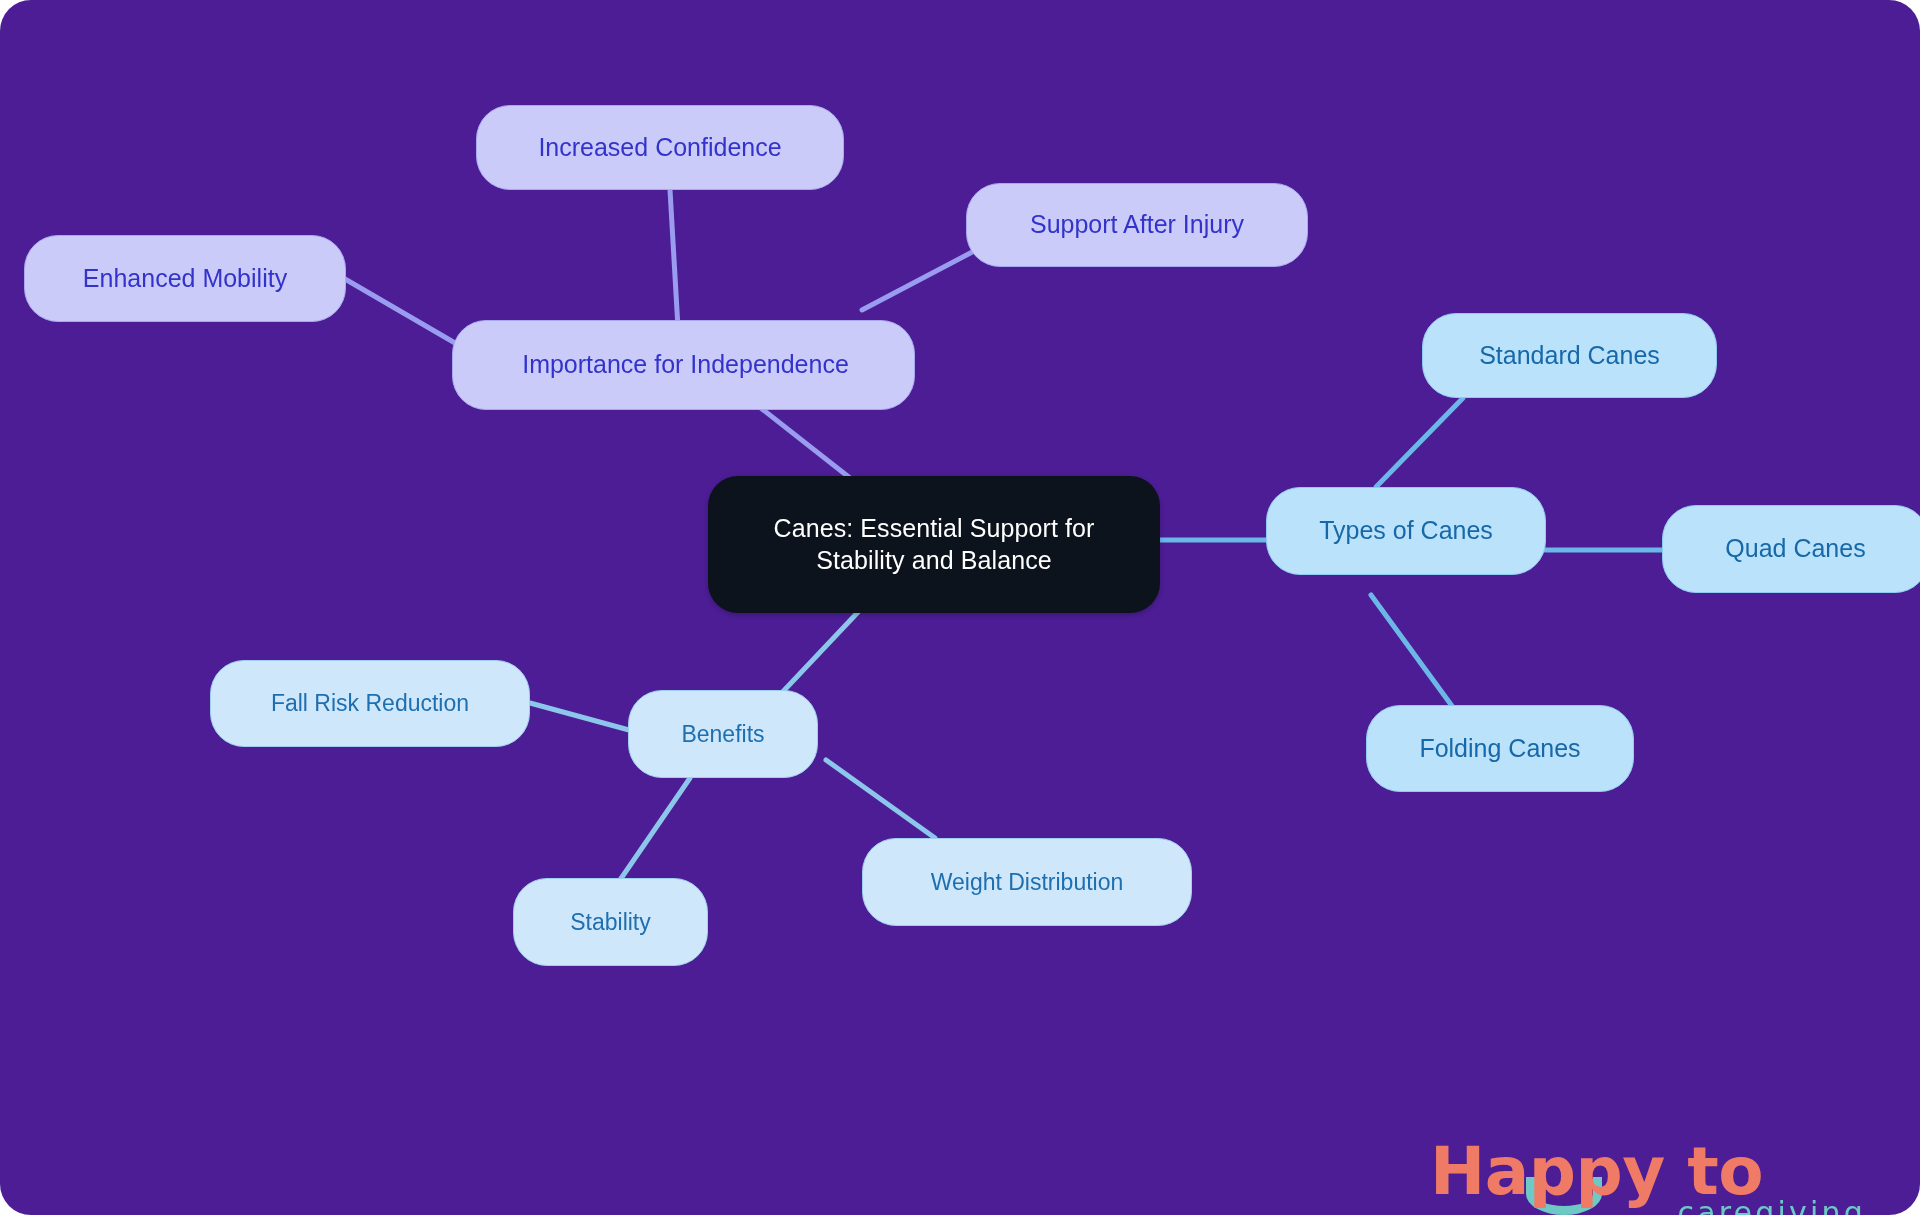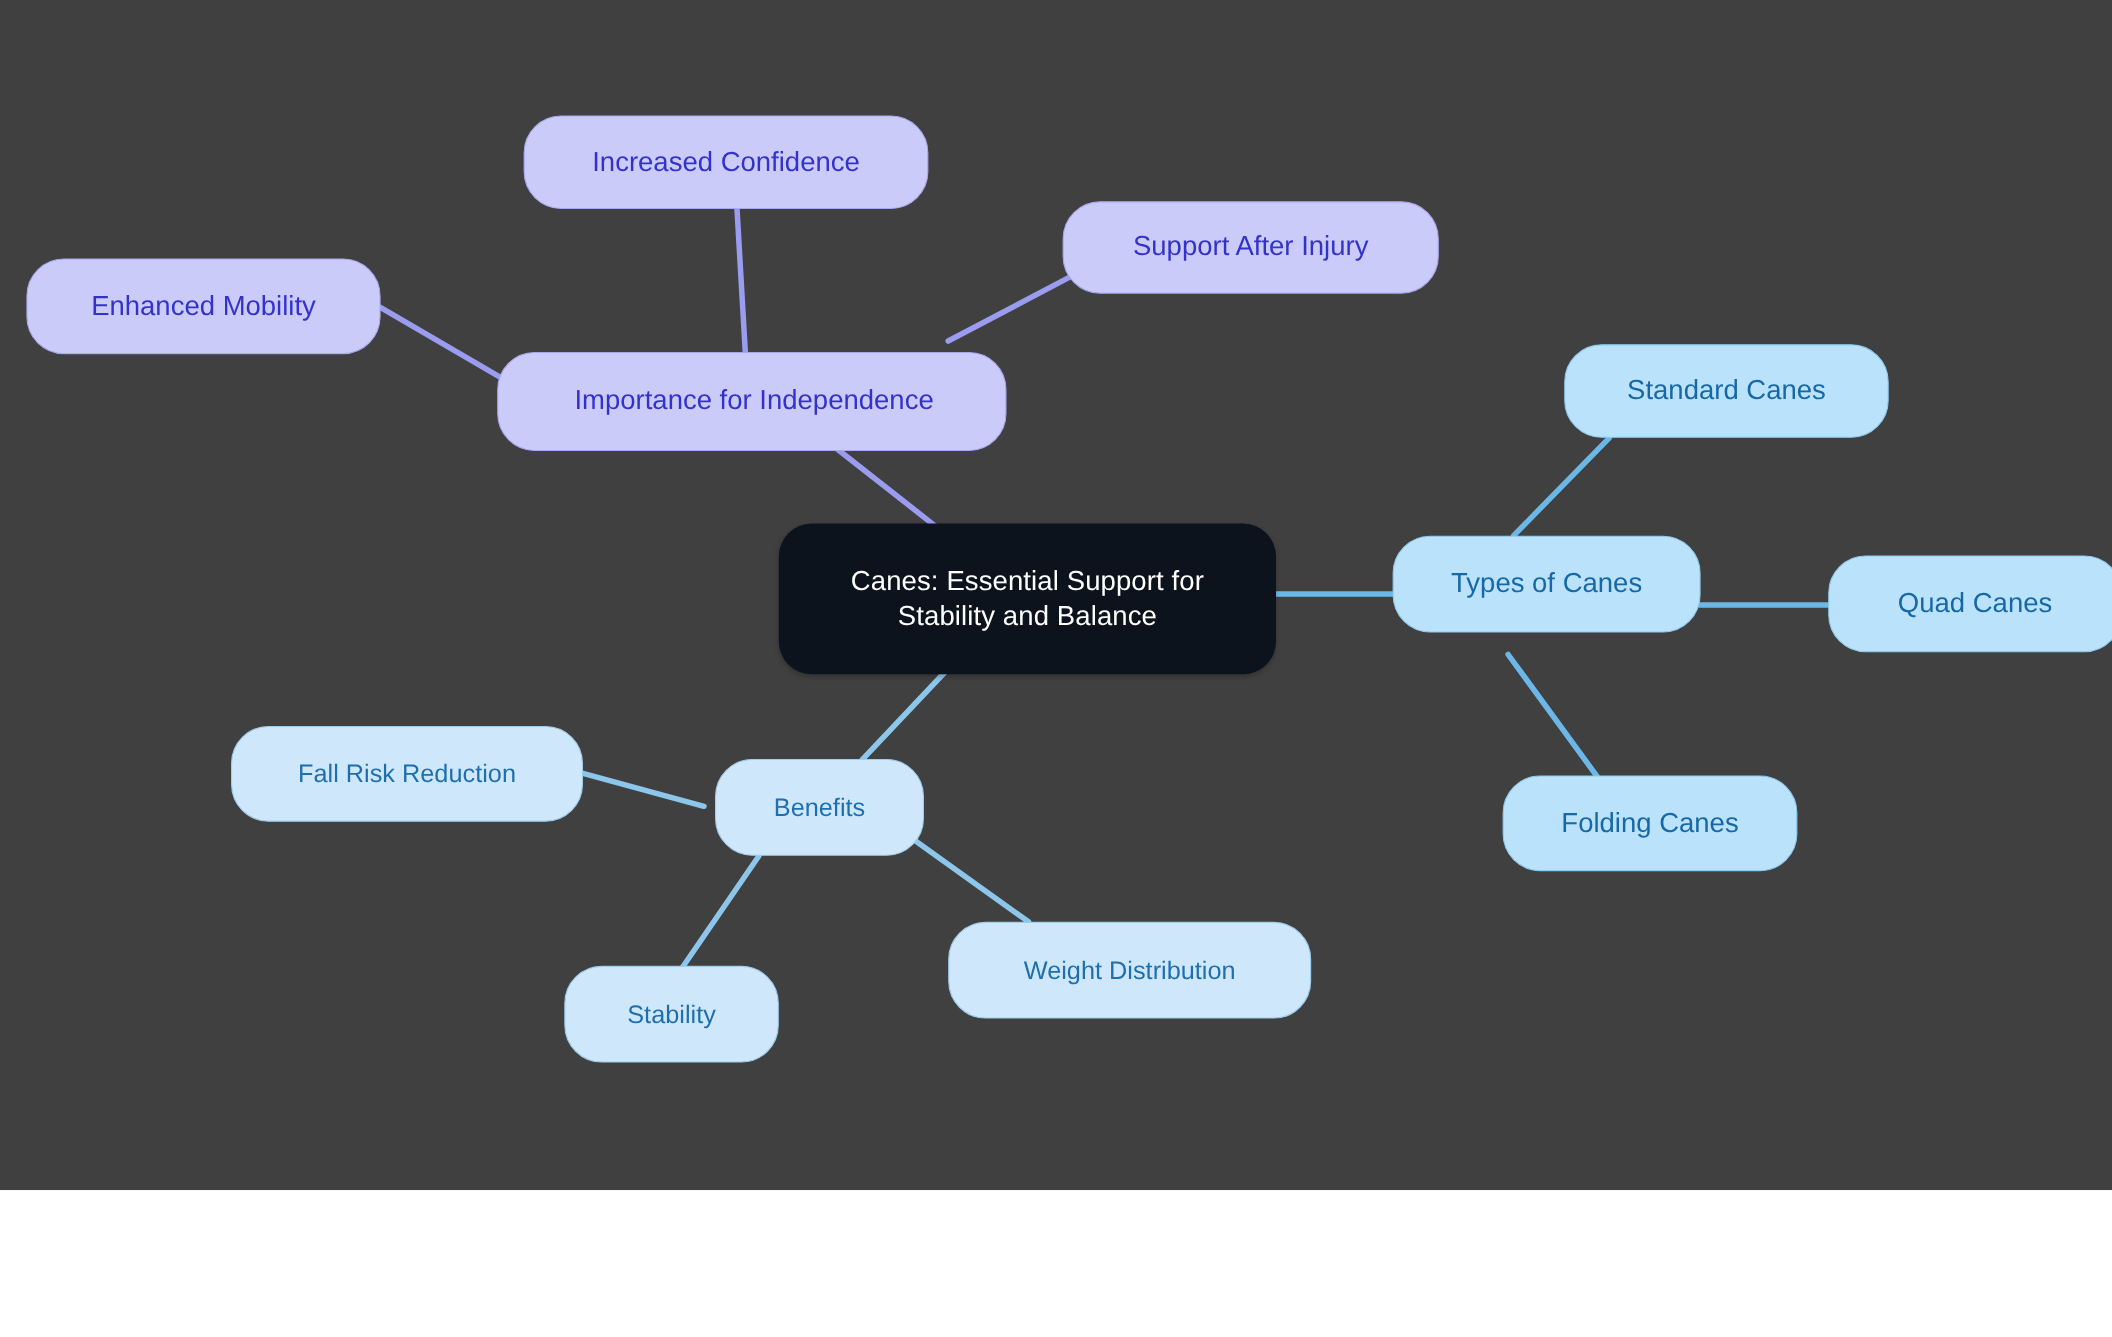--- a/index.html
+++ b/index.html
@@ -7,23 +7,24 @@
     margin: 0;
     padding: 0;
     background: #ffffff;
   }
   body {
     font-family: "Liberation Sans", sans-serif;
   }
   #canvas {
     position: relative;
     width: 1920px;
-    height: 1082px;
-    background: #404040;
+    height: 1215px;
+    background: #4c1d95;
     overflow: hidden;
+    border-radius: 31px;
   }
   #edges {
     position: absolute;
     top: 0;
     left: 0;
     width: 1920px;
     height: 1215px;
     pointer-events: none;
   }
   .node {
@@ -174,21 +175,21 @@
   </div>
 
   <div class="node node-blue" style="left:1366px; top:705px; width:268px; height:87px;">
     <span>Folding Canes</span>
   </div>
 
   <div class="node node-blue-soft" style="left:210px; top:660px; width:320px; height:87px;">
     <span>Fall Risk Reduction</span>
   </div>
 
-  <div class="node node-blue-soft" style="left:650px; top:690px; width:190px; height:88px;align-items:center;">
+  <div class="node node-blue-soft" style="left:628px; top:690px; width:190px; height:88px;align-items:center;">
     <span>Benefits</span>
   </div>
 
   <div class="node node-blue-soft" style="left:513px; top:878px; width:195px; height:88px;">
     <span>Stability</span>
   </div>
 
   <div class="node node-blue-soft" style="left:862px; top:838px; width:330px; height:88px;">
     <span>Weight Distribution</span>
   </div>

